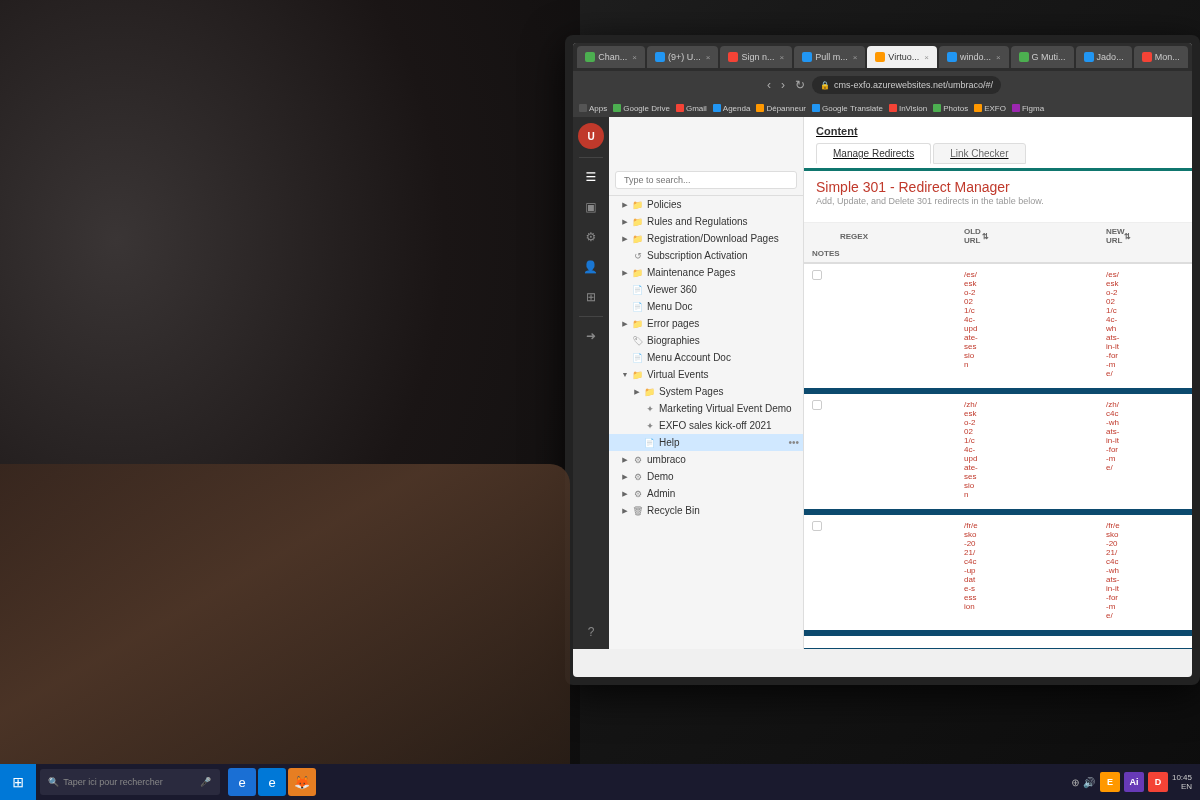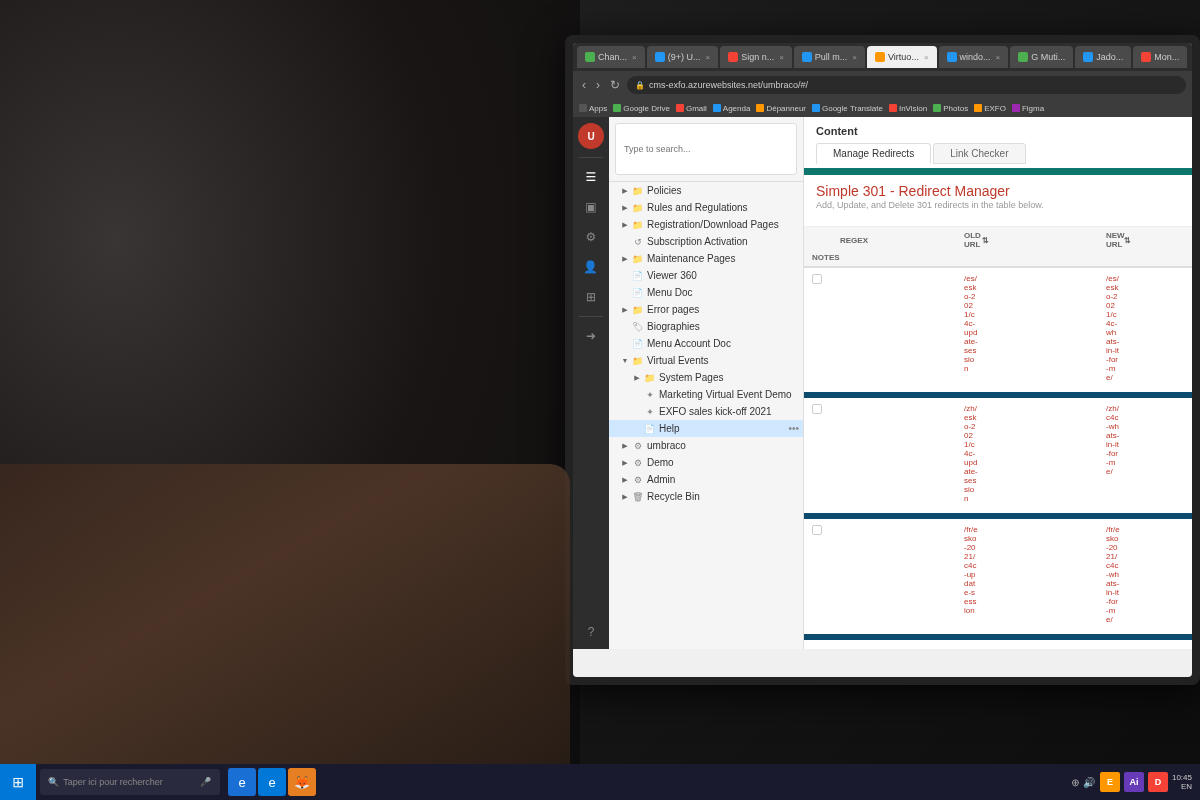--- a/index.html
+++ b/index.html
@@ -53,20 +53,21 @@
       border-radius: 4px;
       overflow: hidden;
     }
 
     
     .browser-chrome {
       background: #3c3c3c;
       height: 56px;
       display: flex;
       flex-direction: column;
+      align-items: center;
     }
 
     .browser-tabs {
       display: flex;
       align-items: center;
       height: 28px;
       background: #2d2d2d;
       padding: 0 4px;
       gap: 2px;
       overflow: hidden;
@@ -229,26 +230,27 @@
       overflow: hidden;
     }
 
     .tree-search {
       padding: 6px;
       border-bottom: 1px solid #ddd;
     }
 
     .tree-search input {
       width: 100%;
-      padding: 20px 8px;
+      padding: 3px 8px;
       border: 1px solid #ddd;
       border-radius: 3px;
       font-size: 9px;
       background: white;
       color: #666;
+      margin-top: 48px;
     }
 
     .tree-items {
       overflow-y: auto;
       flex: 1;
     }
 
     .tree-item {
       display: flex;
       align-items: center;
@@ -291,21 +293,22 @@
     .content-panel {
       flex: 1;
       background: white;
       overflow: hidden;
       display: flex;
       flex-direction: column;
     }
 
     .content-header {
       padding: 8px 12px 4px;
-      border-bottom: 7px solid #0f766e;
+      border-bottom: 3px solid #0f766e;
+      text-decoration: underline;
     }
 
     .content-title-bar {
       font-size: 11px;
       font-weight: bold;
       color: #333;
       margin-bottom: 6px;
     }
 
     .content-tabs {

